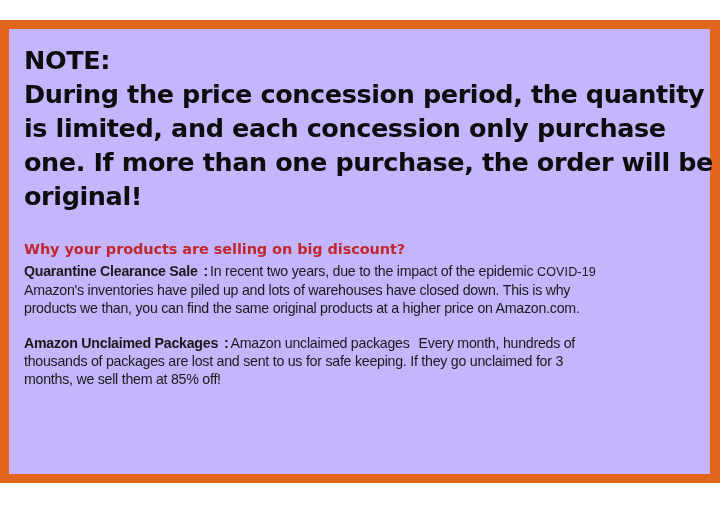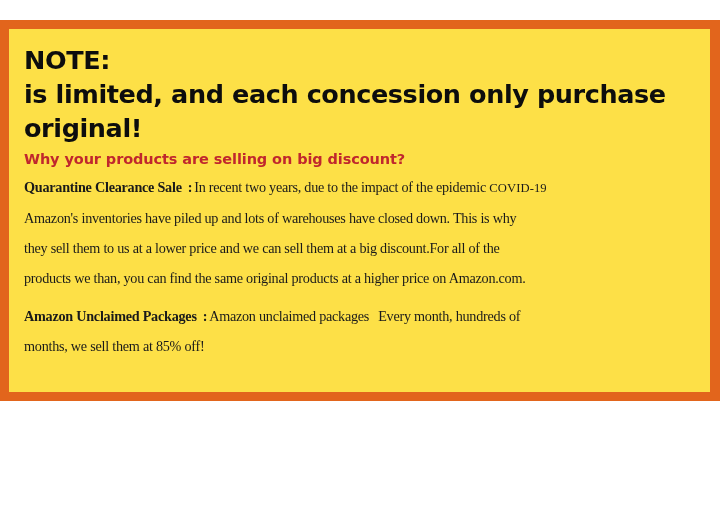--- a/index.html
+++ b/index.html
@@ -12,25 +12,25 @@
     background: #ffffff;
     font-family: "Liberation Sans", sans-serif;
     overflow: hidden;
   }
 
   .note-frame {
     position: absolute;
     left: 0px;
     top: 20px;
     width: 720px;
-    height: 381px;
+    height: 463px;
     box-sizing: border-box;
     border: 9px solid #e2651c;
     border-right-width: 10px;
-    background: #fde047;
+    background: #c4b5fd;
   }
 
   .note-inner {
     padding: 14px 4px 0 15px;
   }
 
   
   .note-heading {
     font-family: "DejaVu Sans", sans-serif;
     font-weight: bold;
@@ -39,36 +39,36 @@
     color: #0d0d0d;
     letter-spacing: -0.4px;
     white-space: nowrap;
   }
   .note-heading .hline {
     display: block;
   }
 
   
   .red-subhead {
-    margin-top: 3px;
+    margin-top: 25px;
     font-family: "DejaVu Sans", sans-serif;
     font-weight: bold;
     font-size: 14.5px;
     line-height: 22px;
     color: #c0272d;
     letter-spacing: -0.1px;
     white-space: nowrap;
   }
 
   
   .body-block {
     margin-top: 2px;
-    font-family: Liberation Serif, serif;
+    font-family: Liberation Sans, sans-serif;
     font-size: 14.2px;
-    line-height: 30px;
+    line-height: 18px;
     color: #1a1a1a;
     letter-spacing: -0.25px;
   }
   .body-line {
     display: block;
     white-space: nowrap;
   }
   .b {
     font-weight: bold;
   }
@@ -86,32 +86,34 @@
   }
 </style>
 </head>
 <body>
 
 <div class="note-frame">
   <div class="note-inner">
 
     <div class="note-heading">
       <span class="hline">NOTE:</span>
+      <span class="hline">During the price concession period, the quantity</span>
       <span class="hline">is limited, and each concession only purchase</span>
+      <span class="hline">one. If more than one purchase, the order will be</span>
       <span class="hline">original!</span>
     </div>
 
     <div class="red-subhead">Why your products are selling on big discount?</div>
 
     <div class="body-block">
       <span class="body-line"><span class="b">Quarantine Clearance Sale</span><span class="colon">:</span><span>In recent two years, due to the impact of the epidemic </span><span class="small-caps">COVID-19</span></span>
       <span class="body-line">Amazon's inventories have piled up and lots of warehouses have closed down. This is why</span>
-      <span class="body-line">they sell them to us at a lower price and we can sell them at a big discount.For all of the</span>
       <span class="body-line">products we than, you can find the same original products at a higher price on Amazon.com.</span>
     </div>
 
-    <div class="body-block" style="margin-top:8px">
+    <div class="body-block" style="margin-top:17px">
       <span class="body-line"><span class="b">Amazon Unclaimed Packages</span><span class="colon">:</span><span>Amazon unclaimed packages</span><span class="gap"></span><span>Every month, hundreds of</span></span>
+      <span class="body-line">thousands of packages are lost and sent to us for safe keeping. If they go unclaimed for 3</span>
       <span class="body-line">months, we sell them at 85% off!</span>
     </div>
 
   </div>
 </div>
 
 </body></html>

